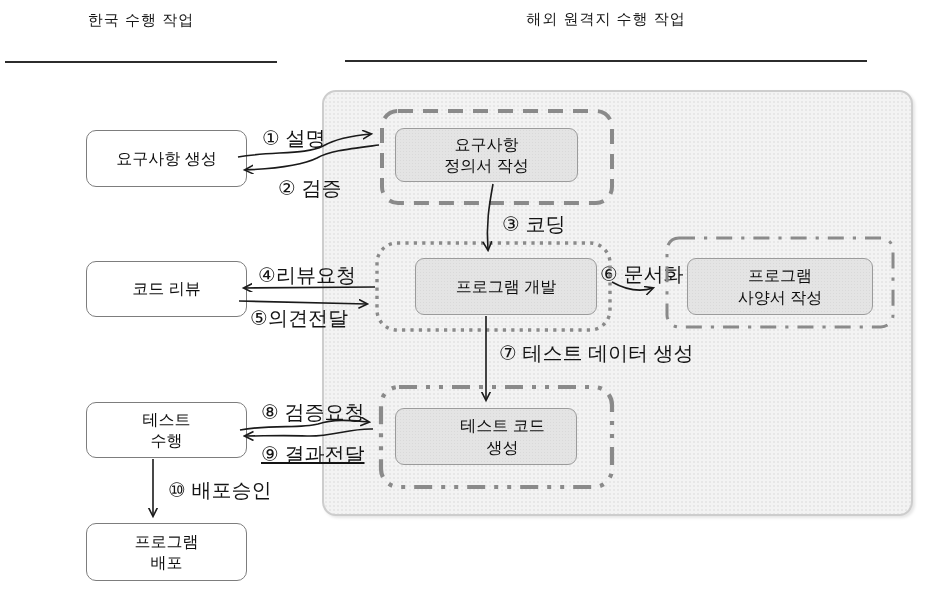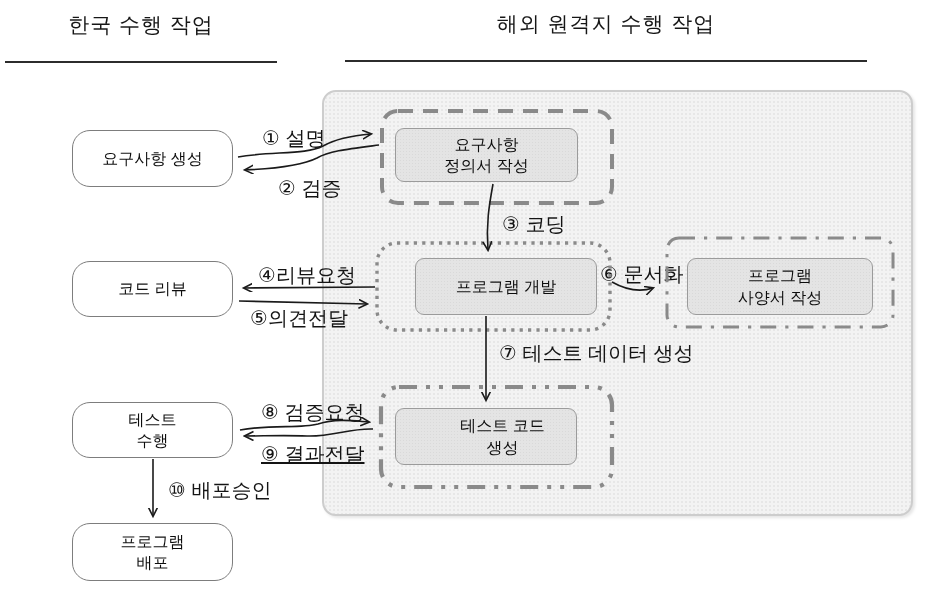--- a/index.html
+++ b/index.html
@@ -4,41 +4,41 @@
 <style>
   html,body{margin:0;padding:0;}
   body{
     width:940px;height:601px;position:relative;overflow:hidden;
     background:#ffffff;
     font-family:"Liberation Sans","DejaVu Sans",sans-serif;
     color:#111;
   }
   .abs{position:absolute;}
   .col-header{
-    font-size:21px;font-weight:500;letter-spacing:1px;
+    font-size:15px;font-weight:500;letter-spacing:1px;
     text-align:center;color:#161616;
   }
   .header-rule{border-top:2px solid #2c2c2c;height:0;}
   .remote-area{
     background-color:#f3f3f3;
     background-image:radial-gradient(#e7e7e7 1px, rgba(0,0,0,0) 1.1px);
     background-size:4px 4px;
     border:2px solid #cdcdcd;
     border-radius:14px;
     box-shadow:2px 2px 3px rgba(0,0,0,0.10);
     box-sizing:border-box;
   }
   .k-box{
     background:#ffffff;
     border:1.6px solid #7d7d7d;
-    border-radius:18px;
+    border-radius:10px;
     box-sizing:border-box;
     display:flex;align-items:center;justify-content:center;
     text-align:center;font-size:16px;line-height:1.32;
-    white-space:pre-line;color:#0d0d0d;
+    white-space:pre-line;color:#0d0d0d;margin-left:14px;
   }
   .g-box{
     background-color:#e4e4e4;
     background-image:radial-gradient(#d9d9d9 0.8px, rgba(0,0,0,0) 1px);
     background-size:3px 3px;
     border:1.6px solid #9b9b9b;
     border-radius:9px;
     box-sizing:border-box;
     display:flex;align-items:center;justify-content:center;
     text-align:center;font-size:16px;line-height:1.32;

